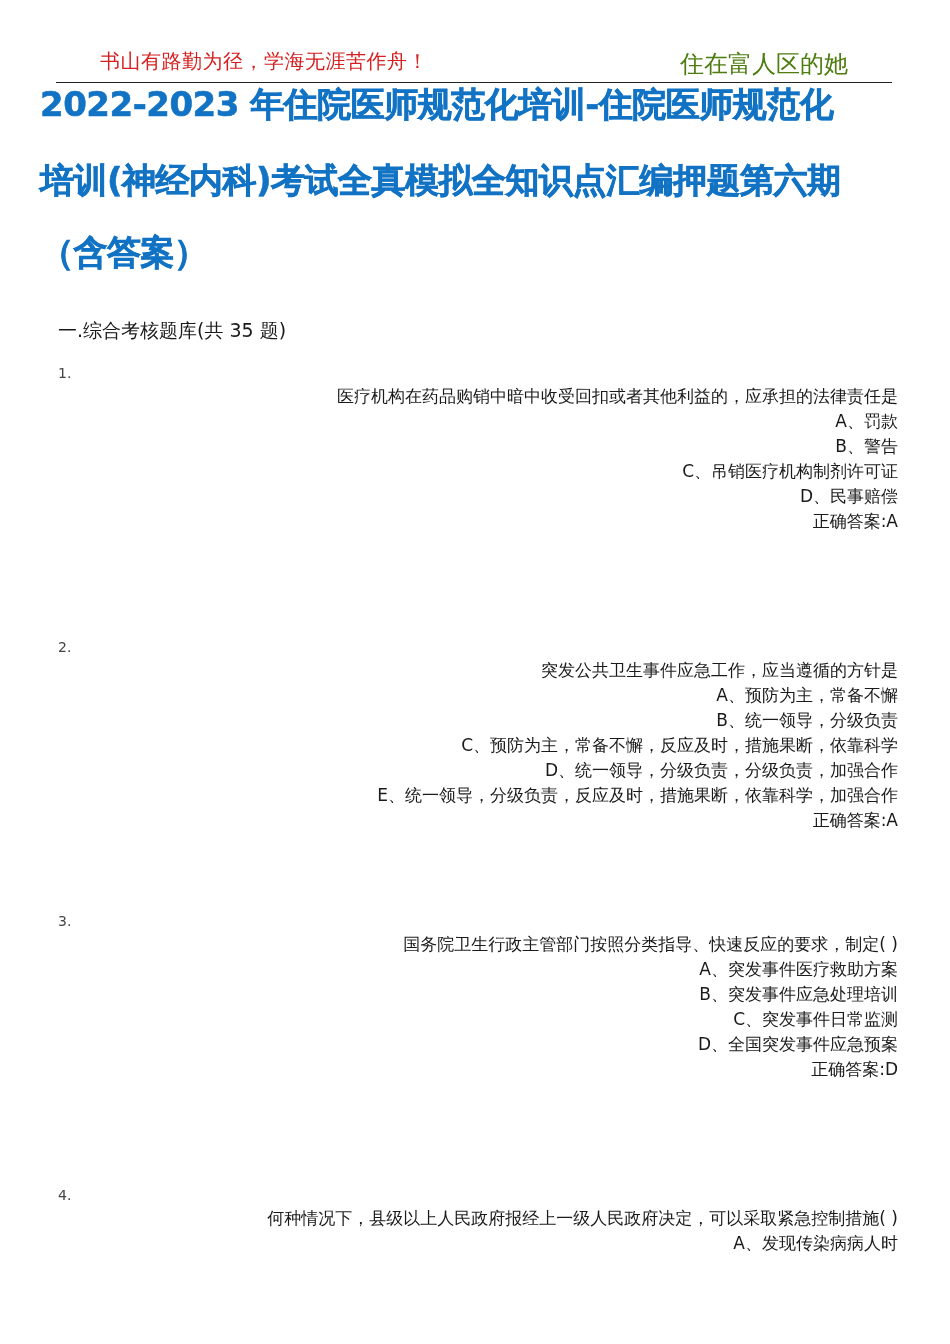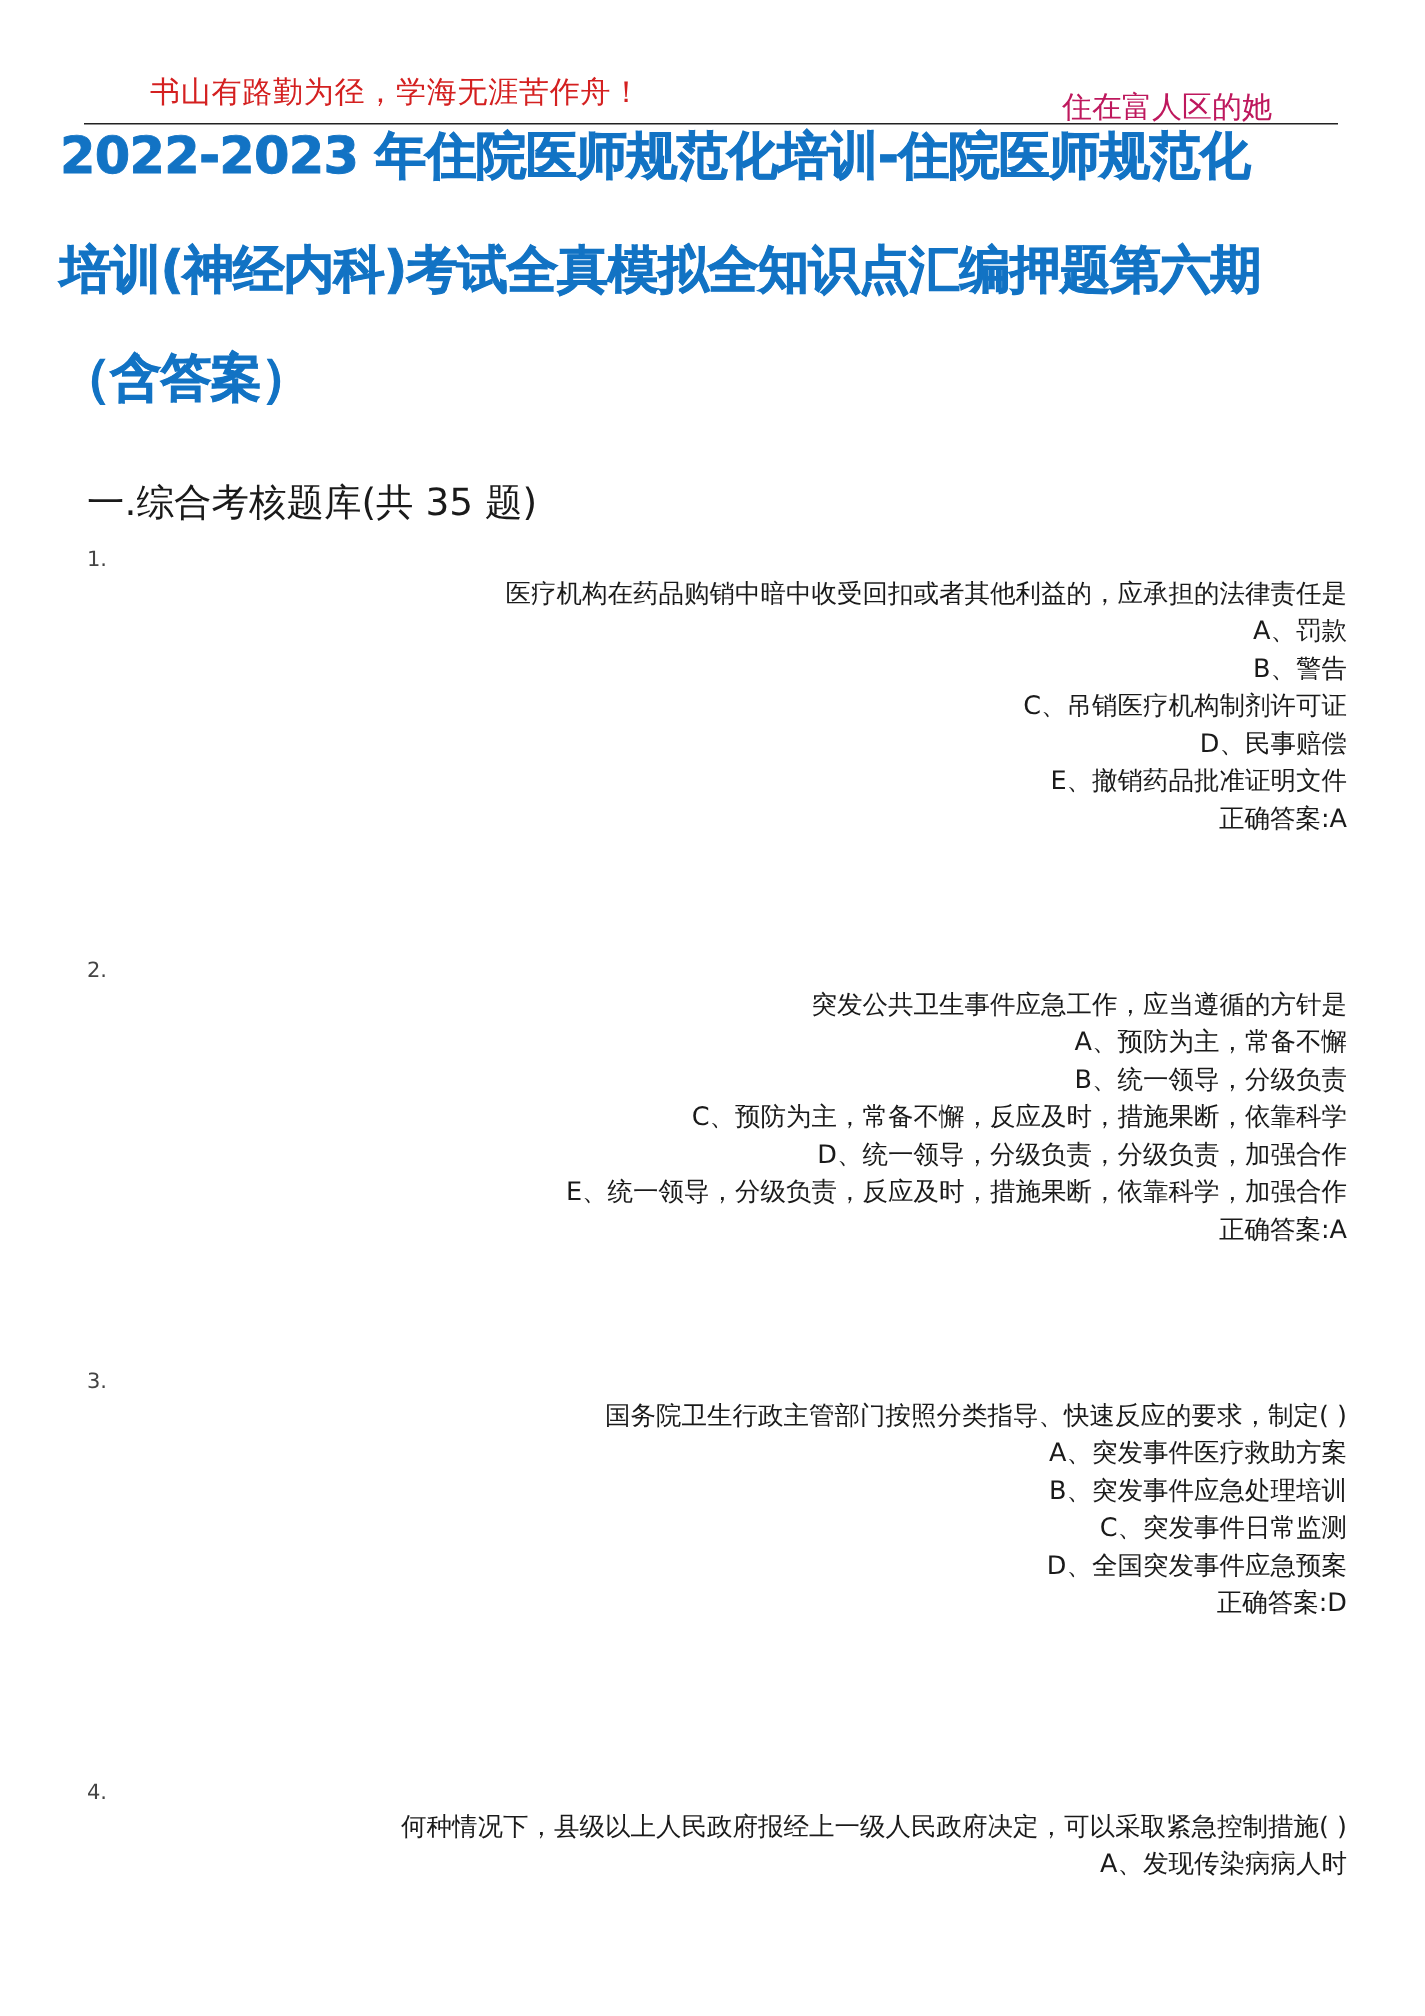--- a/index.html
+++ b/index.html
@@ -1,30 +1,30 @@
 <!DOCTYPE html>
 <html><head>
 <meta charset="utf-8">
 <style>
   html, body { margin: 0; padding: 0; background: #ffffff; }
   body { width: 950px; height: 1344px; position: relative; overflow: hidden;
          font-family: "DejaVu Sans", "Liberation Sans", sans-serif; color: #1a1a1a; }
   .header { position: absolute; left: 58px; top: 48px; width: 834px; height: 30px; }
   .header-left { position: absolute; left: 42px; top: 0; font-family: "DejaVu Serif", "Liberation Serif", serif;
                  font-size: 20px; color: #d42020; letter-spacing: 0.5px; }
-  .header-right { position: absolute; right: 44px; top: 10px; font-family: "DejaVu Serif", "Liberation Serif", serif;
-                  font-size: 20px; color: #be185d; }
+  .header-right { position: absolute; right: 44px; top: 0; font-family: "DejaVu Serif", "Liberation Serif", serif;
+                  font-size: 24px; color: #4d7c0f; }
   .header-rule { position: absolute; left: 56px; top: 82px; width: 836px; height: 0; border-top: 1.5px solid #222; }
   .title { position: absolute; left: 40px; width: 870px; text-align: left; color: #1273c4;
            font-weight: bold; font-size: 34px; letter-spacing: -0.5px; line-height: 40px;
            -webkit-text-stroke: 0.6px #1273c4; white-space: nowrap; }
   .t1 { top: 84px; }
   .t2 { top: 160px; }
   .t3 { top: 232px; }
-  .section { position: absolute; left: 58px; top: 318px; font-size: 25px; color: #1a1a1a; }
+  .section { position: absolute; left: 58px; top: 318px; font-size: 19px; color: #1a1a1a; }
   .q { position: absolute; left: 58px; width: 840px; font-size: 17px; line-height: 25px; color: #1a1a1a; }
   .q .num { font-size: 14px; color: #444; line-height: 18px; margin-bottom: 2px; }
   .q .line { white-space: nowrap; text-align: right; }
   .q1 { top: 364px; }
   .q2 { top: 638px; }
   .q3 { top: 912px; }
   .q4 { top: 1186px; }
 </style>
 </head>
 <body>
@@ -41,21 +41,20 @@
 
 <div class="section">一.综合考核题库(共 35 题)</div>
 
 <div class="q q1">
   <div class="num">1.</div>
   <div class="line">医疗机构在药品购销中暗中收受回扣或者其他利益的，应承担的法律责任是</div>
   <div class="line">A、罚款</div>
   <div class="line">B、警告</div>
   <div class="line">C、吊销医疗机构制剂许可证</div>
   <div class="line">D、民事赔偿</div>
-  <div class="line">E、撤销药品批准证明文件</div>
   <div class="line">正确答案:A</div>
 </div>
 
 <div class="q q2">
   <div class="num">2.</div>
   <div class="line">突发公共卫生事件应急工作，应当遵循的方针是</div>
   <div class="line">A、预防为主，常备不懈</div>
   <div class="line">B、统一领导，分级负责</div>
   <div class="line">C、预防为主，常备不懈，反应及时，措施果断，依靠科学</div>
   <div class="line">D、统一领导，分级负责，分级负责，加强合作</div>

